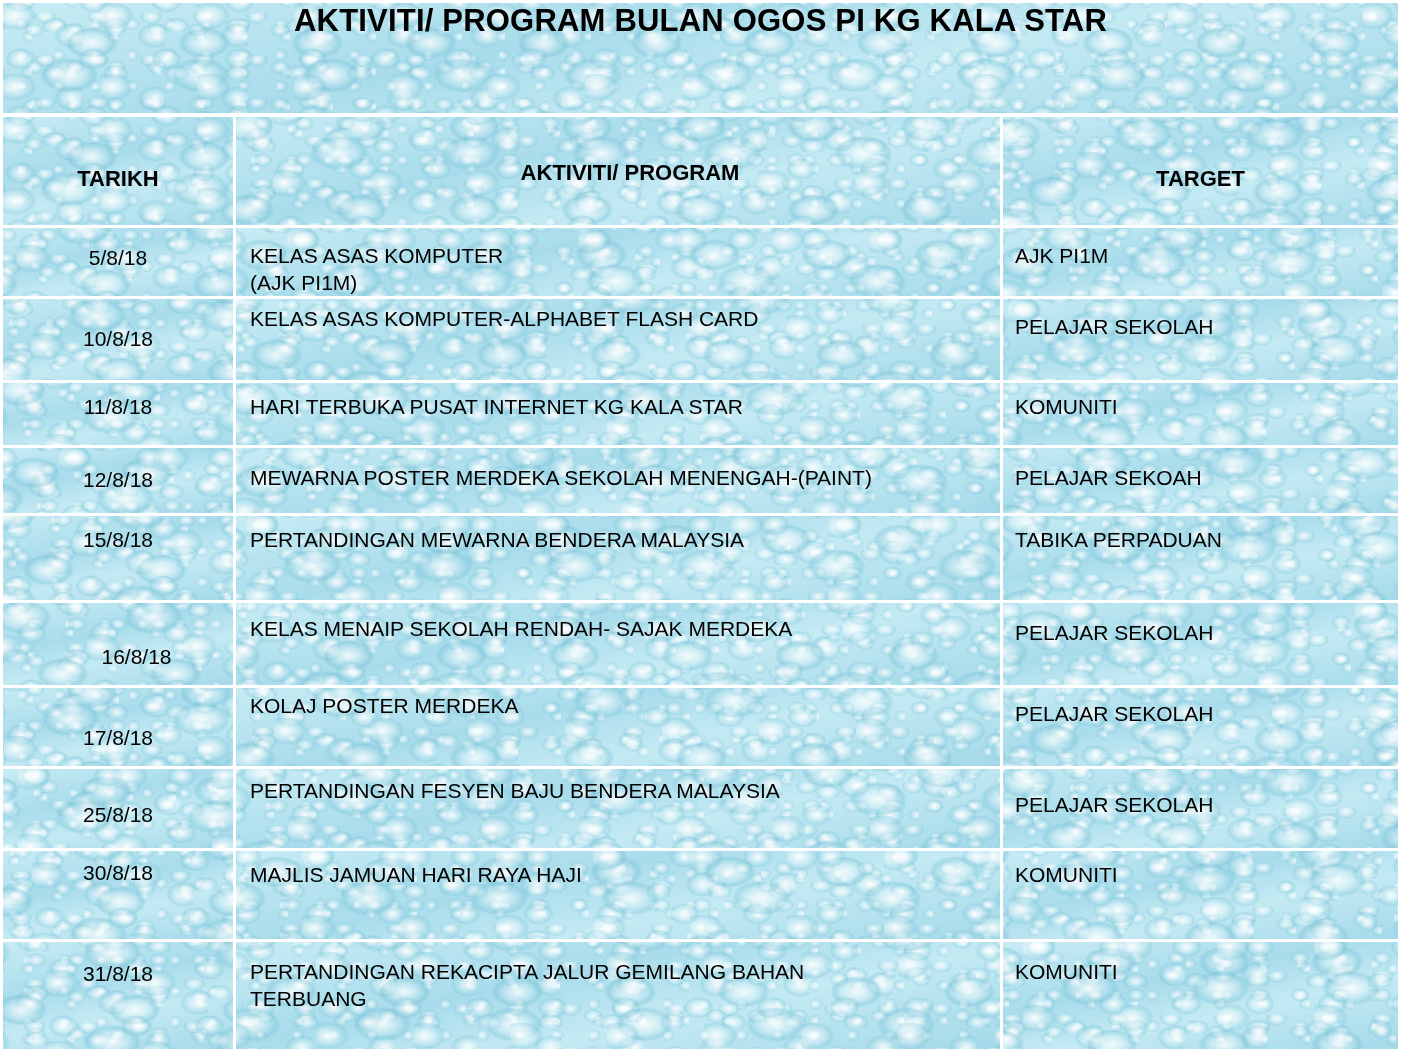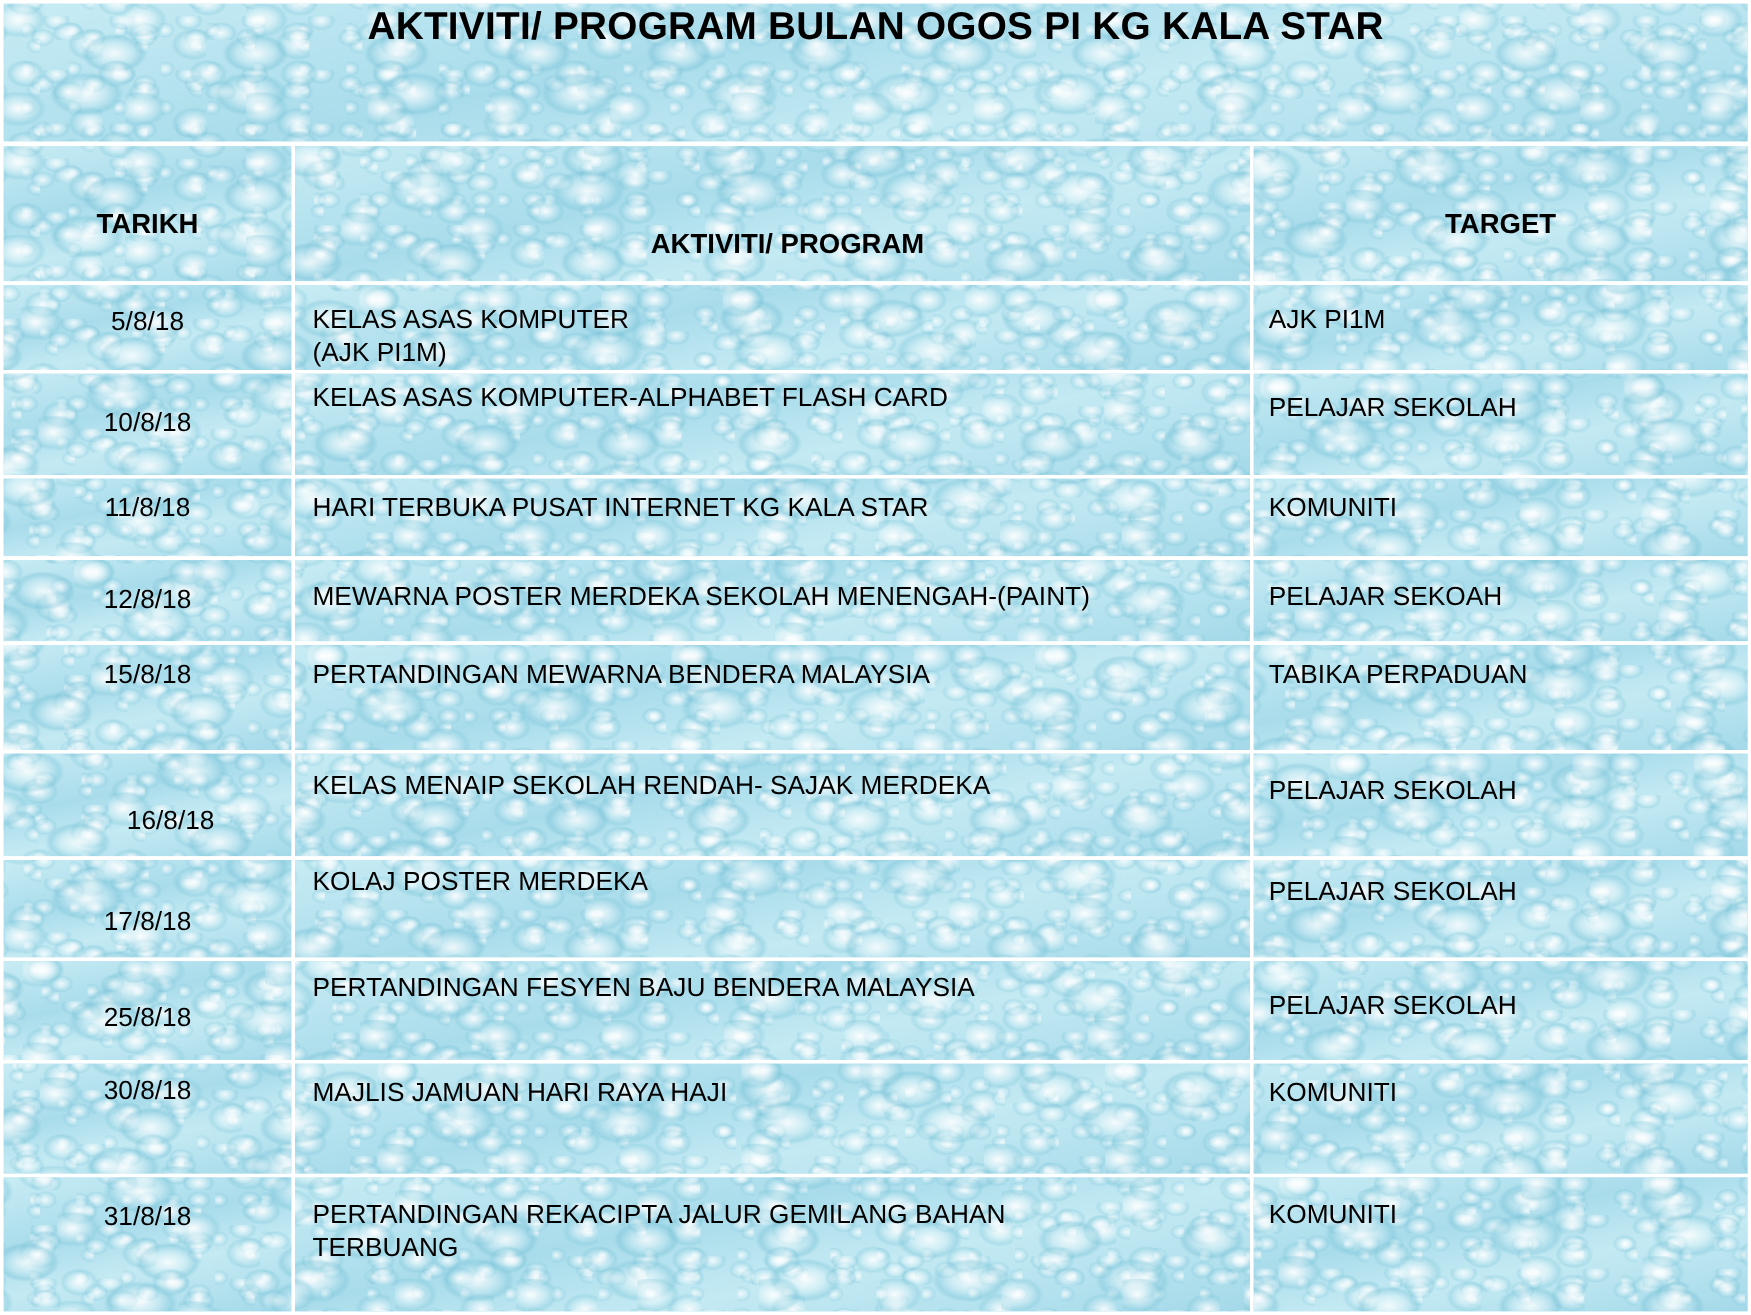--- a/index.html
+++ b/index.html
@@ -124,21 +124,21 @@
   <div class="title-text">AKTIVITI/ PROGRAM BULAN OGOS PI KG KALA STAR</div>
 </div>
 
 <div class="grid" id="grid">
     <div class="row hdr" style="top: 0px; height: 108px;">
       <div class="cell tex c-date" style="background-position: 0px 0px, 23px 17px, 51px 41px, 7px 63px, 79px 11px, 37px 29px, 61px 53px, 13px 47px, 89px 67px, 29px 5px, 0px 0px; padding-left: 38px;">
         <div class="txt" style="top: 48px;">TARIKH</div>
       </div>
       <div class="gap"></div>
       <div class="cell tex c-act" style="background-position: 37px 53px, 60px 70px, 88px 94px, 44px 116px, 116px 64px, 74px 82px, 98px 106px, 50px 100px, 126px 120px, 66px 58px, 0px 0px;">
-        <div class="txt" style="top: 64px; padding-left: 24px;">AKTIVITI/ PROGRAM</div>
+        <div class="txt" style="top: 42px; padding-left: 24px;">AKTIVITI/ PROGRAM</div>
       </div>
       <div class="gap"></div>
       <div class="cell tex c-tgt" style="background-position: 74px 35px, 97px 52px, 125px 76px, 81px 98px, 153px 46px, 111px 64px, 135px 88px, 87px 82px, 163px 102px, 103px 40px, 0px 0px;">
         <div class="txt" style="top: 48px;">TARGET</div>
       </div>
     </div>
     <div class="sep" style="top: 108px;"></div>
     <div class="row body-row" style="top: 111px; height: 68px; align-items: flex-end;">
       <div class="cell tex c-date" style="background-position: 14px 17px, 37px 34px, 65px 58px, 21px 80px, 93px 28px, 51px 46px, 75px 70px, 27px 64px, 103px 84px, 43px 22px, 0px 0px;">
         <div class="txt" style="top: 16px;">5/8/18</div>

